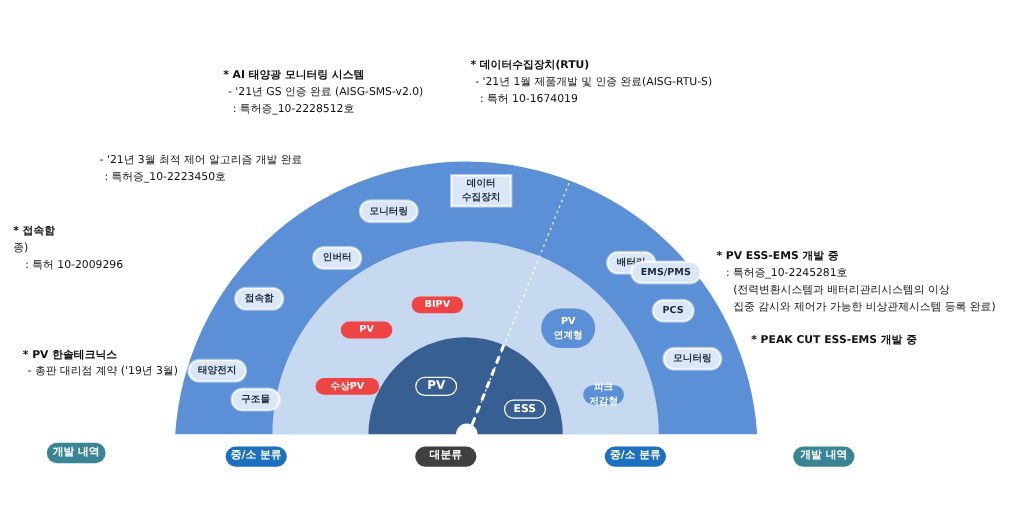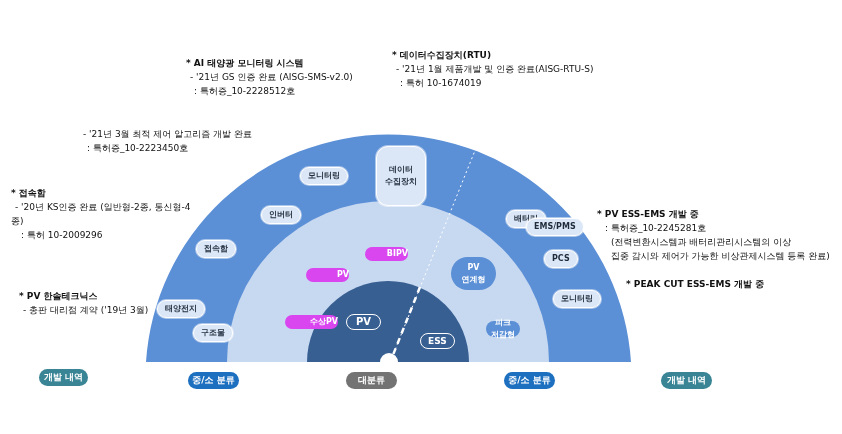--- a/index.html
+++ b/index.html
@@ -3,22 +3,22 @@
 <meta charset="utf-8">
 <style>
   html, body { margin:0; padding:0; background:#ffffff; }
   body { width:842px; height:434px; position:relative; overflow:hidden;
          font-family:"DejaVu Sans", sans-serif; color:#111; }
   .txt { position:absolute; font-size:9px; line-height:14px; white-space:nowrap; }
   .txt .h { font-weight:bold; }
   .chip { position:absolute; background:#dbe7f6; border:1px solid #ffffff; color:#1f2b3a;
           font-size:8px; font-weight:bold; border-radius:10px; text-align:center;
           line-height:14px; padding:1px 7px; white-space:nowrap; box-shadow:0 0 0 1px rgba(255,255,255,0.5); }
-  .chip2 { position:absolute; background:#d946ef; color:#fff; font-size:8px; font-weight:bold;
-           border-radius:9px; text-align:right; line-height:14px; white-space:nowrap;margin-left:22px; }
+  .chip2 { position:absolute; background:#ef4444; color:#fff; font-size:8px; font-weight:bold;
+           border-radius:9px; text-align:center; line-height:14px; white-space:nowrap; }
   .mid { position:absolute; background:#5b8fd6; color:#fff; font-size:8px; font-weight:bold;
          border-radius:50%; text-align:center; display:flex; flex-direction:column; justify-content:center; align-items:center; line-height:12px; }
   .core { position:absolute; color:#fff; font-size:10px; font-weight:bold; border:1.5px solid #fff;
           border-radius:10px; padding:0 9px; line-height:14px; }
   .pill { position:absolute; height:17px; border-radius:9px; color:#fff; font-size:9px; font-weight:bold;
           text-align:center; line-height:17px; }
 </style>
 </head>
 <body>
 
@@ -44,21 +44,20 @@
   <div style="padding-left:8px">: 특허 10-1674019</div>
 </div>
 
 <div class="txt" style="left:77px;top:127px;">
   <div style="padding-left:6px">- '21년 3월 최적 제어 알고리즘 개발 완료</div>
   <div style="padding-left:10px">: 특허증_10-2223450호</div>
 </div>
 
 <div class="txt" style="left:11px;top:186px;">
   <div class="h">* 접속함</div>
-  <div style="padding-left:4px">- '20년 KS인증 완료 (일반형-2종, 통신형-4</div>
   <div>종)</div>
   <div style="padding-left:10px">: 특허 10-2009296</div>
 </div>
 
 <div class="txt" style="left:19px;top:289px;">
   <div class="h">* PV 한솔테크닉스</div>
   <div style="padding-left:4px">- 총판 대리점 계약 ('19년 3월)</div>
 </div>
 
 <div class="txt" style="left:597px;top:207px;">
@@ -71,21 +70,21 @@
 <div class="txt" style="left:626px;top:277px;">
   <div class="h">* PEAK CUT ESS-EMS 개발 중</div>
 </div>
 
 <div class="chip" style="left:157px;top:300px;">태양전지</div>
 <div class="chip" style="left:193px;top:324px;">구조물</div>
 <div class="chip" style="left:196px;top:240px;">접속함</div>
 <div class="chip" style="left:261px;top:206px;">인버터</div>
 <div class="chip" style="left:300px;top:167px;">모니터링</div>
 
-<div class="chip" style="left:376px;top:146px;border-radius:12px;line-height:12px;padding:17px 8px;">
+<div class="chip" style="left:376px;top:146px;border-radius:0;line-height:12px;padding:0 8px;">
   <div>데이터</div>
   <div>수집장치</div>
 </div>
 
 <div class="chip" style="left:481px;top:210px;margin-left:25px;">배터리</div>
 <div class="chip" style="left:526px;top:218px;">EMS/PMS</div>
 <div class="chip" style="left:544px;top:250px;">PCS</div>
 <div class="chip" style="left:553px;top:290px;">모니터링</div>
 
 <div class="chip2" style="left:343px;top:247px;width:43px;">BIPV</div>
@@ -99,15 +98,15 @@
 <div class="mid" style="left:486px;top:321px;width:34px;height:16px;border-radius:14px;">
   <div>피크</div>
   <div>저감형</div>
 </div>
 
 <div class="core" style="left:346px;top:314px;">PV</div>
 <div class="core" style="left:420px;top:333px;font-size:9px;padding:0 7px;">ESS</div>
 
 <div class="pill" style="left:39px;top:369px;width:49px;background:#3a8595;">개발 내역</div>
 <div class="pill" style="left:188px;top:372px;width:51px;background:#1d6fbf;">중/소 분류</div>
-<div class="pill" style="left:346px;top:372px;width:51px;background:#737373;">대분류</div>
+<div class="pill" style="left:346px;top:372px;width:51px;background:#404040;">대분류</div>
 <div class="pill" style="left:504px;top:372px;width:51px;background:#1d6fbf;">중/소 분류</div>
 <div class="pill" style="left:661px;top:372px;width:51px;background:#3a8595;">개발 내역</div>
 
 </body></html>

